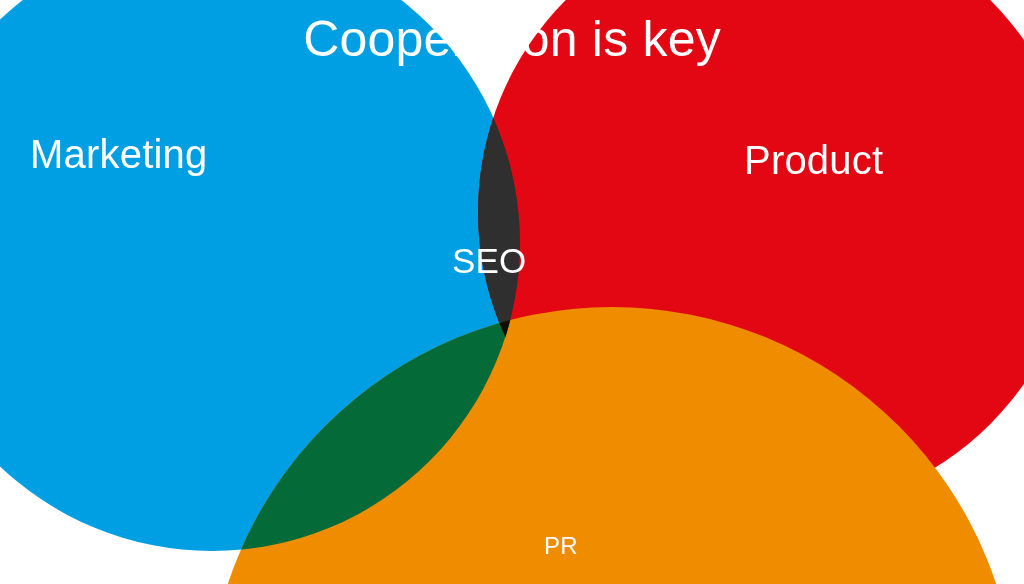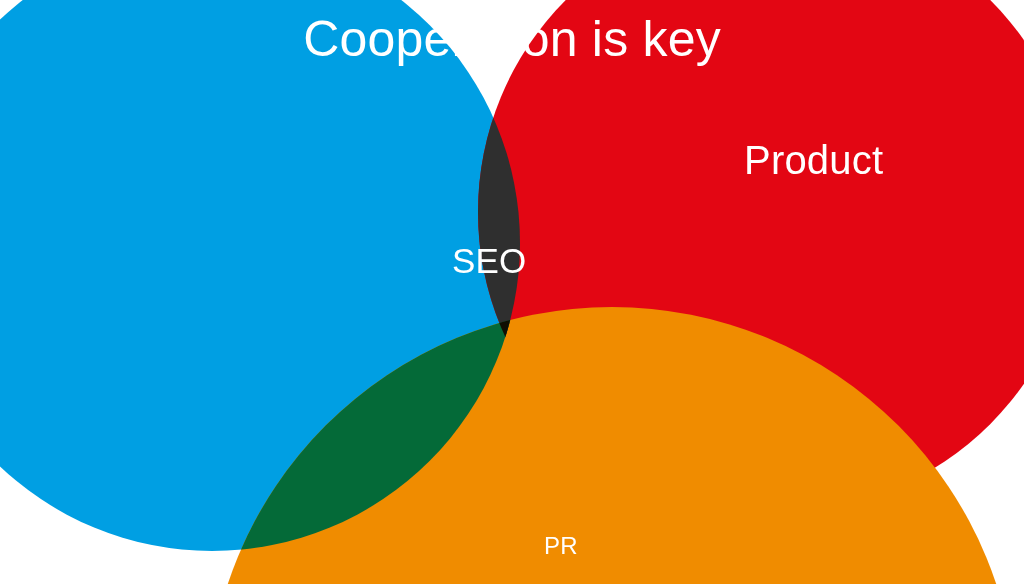--- a/index.html
+++ b/index.html
@@ -99,20 +99,21 @@
 
     <g clip-path="url(#clip-marketing)">
       <g clip-path="url(#clip-product)">
         <circle cx="612" cy="712" r="405" fill="#100E02"></circle>
       </g>
     </g>
   </svg>
 
   <div class="label" id="title-text">Cooperation is key</div>
 
+  <div class="label" id="label-marketing">Marketing</div>
 
   <div class="label" id="label-center">SEO</div>
 
   <div class="label" id="label-product">Product</div>
 
   <div class="label" id="label-bottom">PR</div>
 
 </div>
 
 </body></html>

